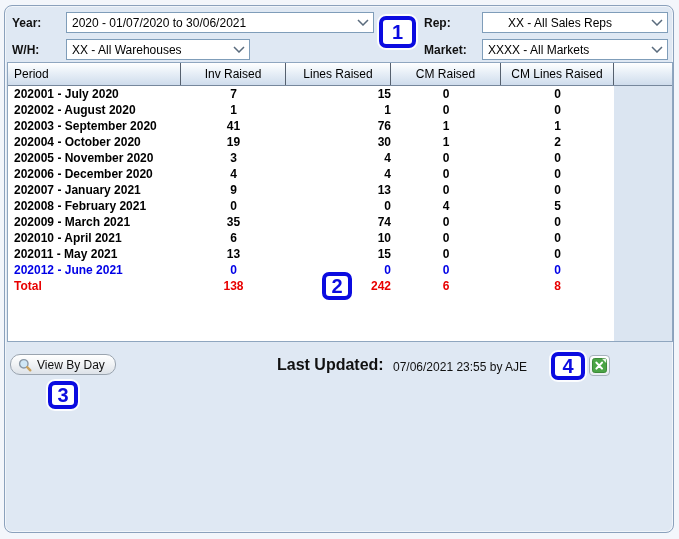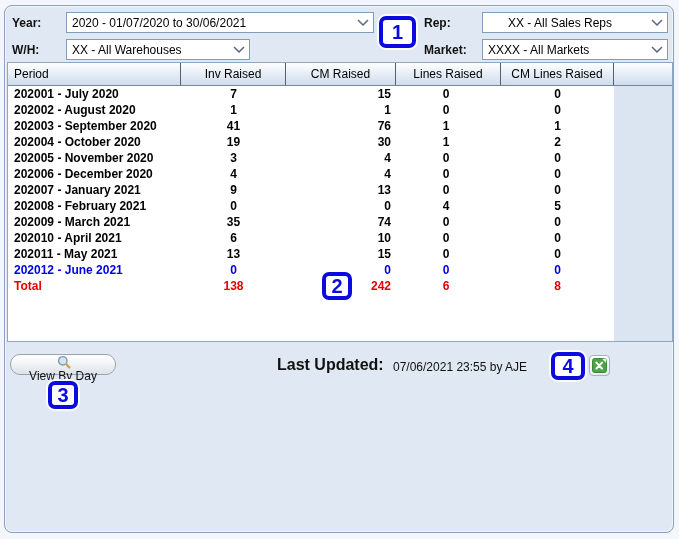--- a/index.html
+++ b/index.html
@@ -36,21 +36,21 @@
   .trow.current .cell{color:#0000e6;}
   .trow.total .cell{color:#e80000;}
   
   .anno{position:absolute;background:#fff;border:4px solid #0b0be0;border-radius:7px;
         color:#0b0be0;font-weight:bold;font-size:20px;display:flex;align-items:center;
         justify-content:center;box-sizing:border-box;box-shadow:0 0 0 2px rgba(255,255,255,.9);
         font-family:"Liberation Sans",sans-serif;}
   
   .btn{position:absolute;left:10px;top:354px;width:106px;height:21px;border:1px solid #9aa4af;
        border-radius:10px;background:linear-gradient(#ffffff,#f2f4f6 45%,#dde2e8);
-       display:flex;align-items:center;box-sizing:border-box;font-size:12px;color:#111;cursor:default;flex-direction:column;}
+       display:flex;align-items:center;box-sizing:border-box;font-size:12px;color:#111;cursor:default;}
   .btn .ic{margin:0 5px 0 7px;display:flex;align-items:center;}
   .excel-btn{position:absolute;left:589px;top:355px;width:21px;height:21px;border:1px solid #a7b2bd;
        border-radius:4px;background:linear-gradient(#ffffff,#e9edf1);display:flex;align-items:center;
        justify-content:center;box-sizing:border-box;cursor:default;}
   .lu-label{position:absolute;left:277px;top:356px;font-size:16px;font-weight:bold;color:#111;}
   .lu-value{position:absolute;left:393px;top:360px;font-size:12px;color:#111;}
 </style>
 </head>
 <body>
 
@@ -92,22 +92,22 @@
       <svg width="12" height="7" viewBox="0 0 12 7">
           <path d="M1 1 L6 6 L11 1" fill="none" stroke="#5a6b7d" stroke-width="1.5"></path>
         </svg>
     </span>
   </div>
 
   <div class="grid">
     <div class="ghead">
       <div class="hcell hc1 first">Period</div>
       <div class="hcell hc2">Inv Raised</div>
+      <div class="hcell hc3">Lines Raised</div>
       <div class="hcell hc4">CM Raised</div>
-      <div class="hcell hc3">Lines Raised</div>
       <div class="hcell hc5">CM Lines Raised</div>
       <div class="hcell filler"></div>
     </div>
     <div class="gbody">
       <div class="cols-area">
           <div class="trow normal">
             <div class="cell">202001 - July 2020</div>
             <div class="cell">7</div>
             <div class="cell">15</div>
             <div class="cell">0</div>

